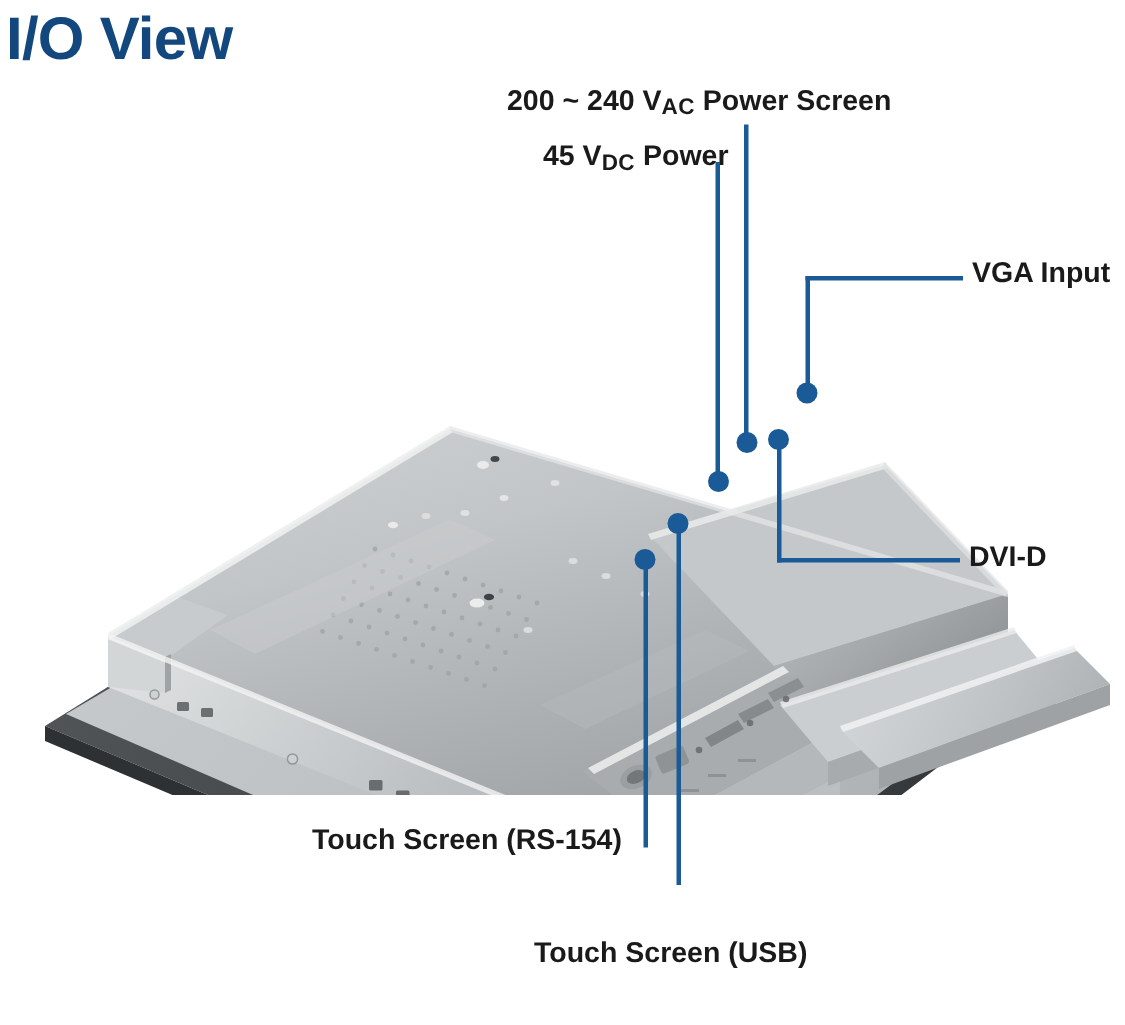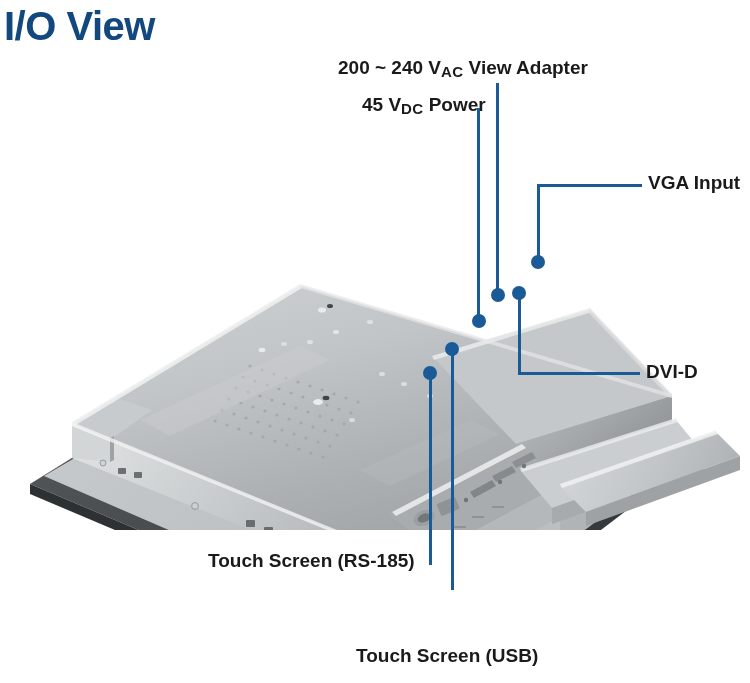--- a/index.html
+++ b/index.html
@@ -302,39 +302,39 @@
           <rect x="452" y="356" width="14" height="2"></rect>
           <rect x="472" y="346" width="12" height="2"></rect>
           <rect x="492" y="336" width="12" height="2"></rect>
         </g>
       </g>
 
       <ellipse cx="370" cy="492" rx="300" ry="16" fill="#000000" opacity="0.045"></ellipse>
     </svg>
   </div>
 
-  <div class="callout-label" style="left:338px; top:58px;"><span>200 ~ 240 V</span><sub>AC</sub><span> View Adapter</span></div>
+  <div class="callout-label" style="left:338px; top:58px;"><span>200 ~ 240 V</span><sub>AC</sub><span> Power Screen</span></div>
   <div class="leader leader-v" style="left:496px; top:83px; height:212px;"></div>
   <div class="leader-dot" style="left:491px; top:288px;"></div>
 
   <div class="callout-label" style="left:362px; top:95px;"><span>45 V</span><sub>DC</sub><span> Power</span></div>
   <div class="leader leader-v" style="left:477px; top:108px; height:213px;"></div>
   <div class="leader-dot" style="left:472px; top:314px;"></div>
 
   <div class="callout-label" style="left:648px; top:173px;">VGA Input</div>
   <div class="leader leader-h" style="left:537px; top:184px; width:105px;"></div>
   <div class="leader leader-v" style="left:537px; top:184px; height:78px;"></div>
   <div class="leader-dot" style="left:531px; top:255px;"></div>
 
   <div class="callout-label" style="left:646px; top:362px;">DVI-D</div>
   <div class="leader leader-h" style="left:518px; top:372px; width:122px;"></div>
   <div class="leader leader-v" style="left:518px; top:292px; height:83px;"></div>
   <div class="leader-dot" style="left:512px; top:286px;"></div>
 
-  <div class="callout-label" style="left:208px; top:551px;">Touch Screen (RS-185)</div>
+  <div class="callout-label" style="left:208px; top:551px;">Touch Screen (RS-154)</div>
   <div class="leader leader-v" style="left:429px; top:372px; height:193px;"></div>
   <div class="leader-dot" style="left:423px; top:366px;"></div>
 
-  <div class="callout-label" style="left:356px; top:598px;margin-top:48px;">Touch Screen (USB)</div>
+  <div class="callout-label" style="left:356px; top:578px;margin-top:48px;">Touch Screen (USB)</div>
   <div class="leader leader-v" style="left:451px; top:348px; height:242px;"></div>
   <div class="leader-dot" style="left:445px; top:342px;"></div>
 
 </div>
 
 </body></html>

